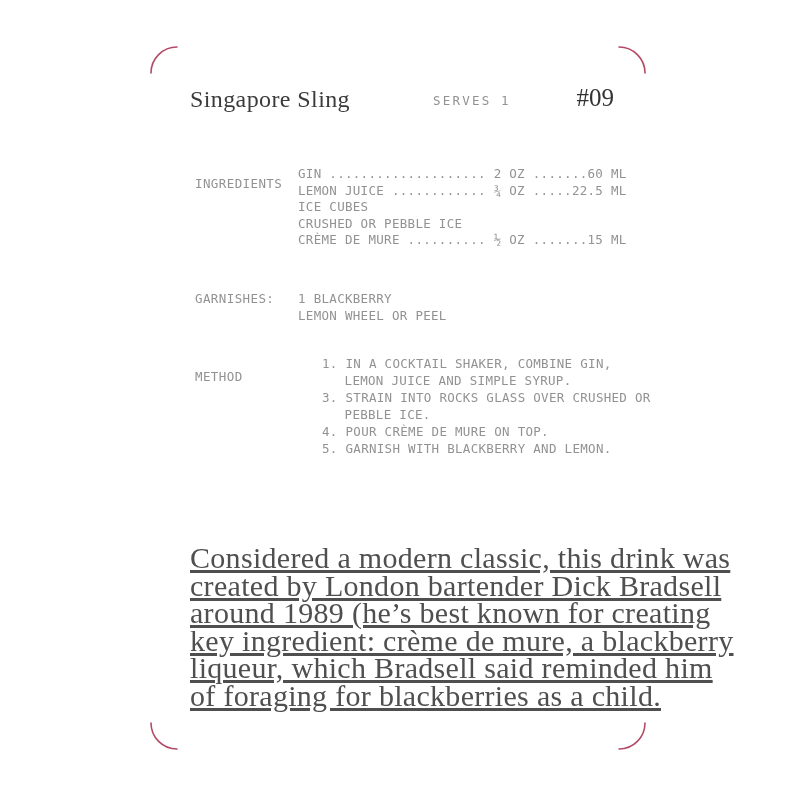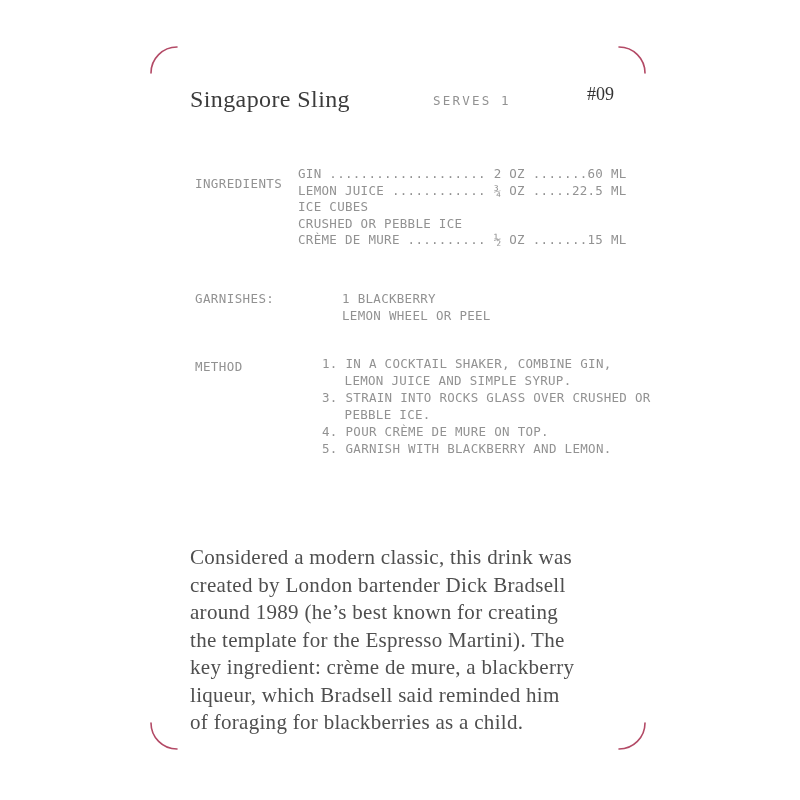--- a/index.html
+++ b/index.html
@@ -20,45 +20,45 @@
     font-family:"Liberation Serif", serif;font-size:24px;color:#3b3b3b;
     letter-spacing:0.4px;white-space:nowrap;
   }
   .serves{
     position:absolute;left:433px;top:93px;
     font-family:"DejaVu Sans Mono", monospace;font-size:11px;color:#909090;
     letter-spacing:2.2px;white-space:nowrap;
   }
   .cardnum{
     position:absolute;right:186px;top:84px;
-    font-family:"Liberation Serif", serif;font-size:18px;color:#333333;
+    font-family:"Liberation Serif", serif;font-size:25px;color:#333333;
     white-space:nowrap;
   }
 
   .mono{
     font-family:"DejaVu Sans Mono", monospace;font-size:12.5px;color:#929292;
   }
   .sec-label{
     position:absolute;left:195px;white-space:pre;letter-spacing:0.4px;
   }
   .lbl-ingredients{top:176px;}
   .lbl-garnishes{top:291px;}
-  .lbl-method{top:359px;}
+  .lbl-method{top:369px;}
 
   .ingredients-list{position:absolute;left:298px;top:166px;line-height:16.5px;}
   .ingredients-list div{white-space:pre;letter-spacing:0.3px;}
-  .garnishes-list{position:absolute;left:298px;top:291px;line-height:16.5px;margin-left:44px;}
+  .garnishes-list{position:absolute;left:298px;top:291px;line-height:16.5px;}
   .garnishes-list div{white-space:pre;letter-spacing:0.3px;}
   .method-list{position:absolute;left:298px;top:355px;width:332px;line-height:17px;margin-left:24px;}
   .method-list div{padding-left:3ch;text-indent:-3ch;letter-spacing:0.3px;}
 
   .description{
     position:absolute;left:190px;top:544px;
-    font-family:"Liberation Serif", serif;font-size:21px;color:#4f4f4f;
-    line-height:27.5px;letter-spacing:0.3px;
+    font-family:"Liberation Serif", serif;font-size:30px;color:#4f4f4f;
+    line-height:27.5px;letter-spacing:0.3px;text-decoration:underline;
   }
   .description div{white-space:nowrap;}
 </style>
 </head>
 <body>
 
 <div class="card">
 
   <div class="corner corner-tl">
     <svg viewBox="0 0 28 28">
@@ -105,19 +105,18 @@
       <div>1. IN A COCKTAIL SHAKER, COMBINE GIN, LEMON JUICE AND SIMPLE SYRUP.</div>
       <div>3. STRAIN INTO ROCKS GLASS OVER CRUSHED OR PEBBLE ICE.</div>
       <div>4. POUR CRÈME DE MURE ON TOP.</div>
       <div>5. GARNISH WITH BLACKBERRY AND LEMON.</div>
     </div>
 
   <div class="description">
       <div>Considered a modern classic, this drink was</div>
       <div>created by London bartender Dick Bradsell</div>
       <div>around 1989 (he’s best known for creating</div>
-      <div>the template for the Espresso Martini). The</div>
       <div>key ingredient: crème de mure, a blackberry</div>
       <div>liqueur, which Bradsell said reminded him</div>
       <div>of foraging for blackberries as a child.</div>
     </div>
 
 </div>
 
 </body></html>

